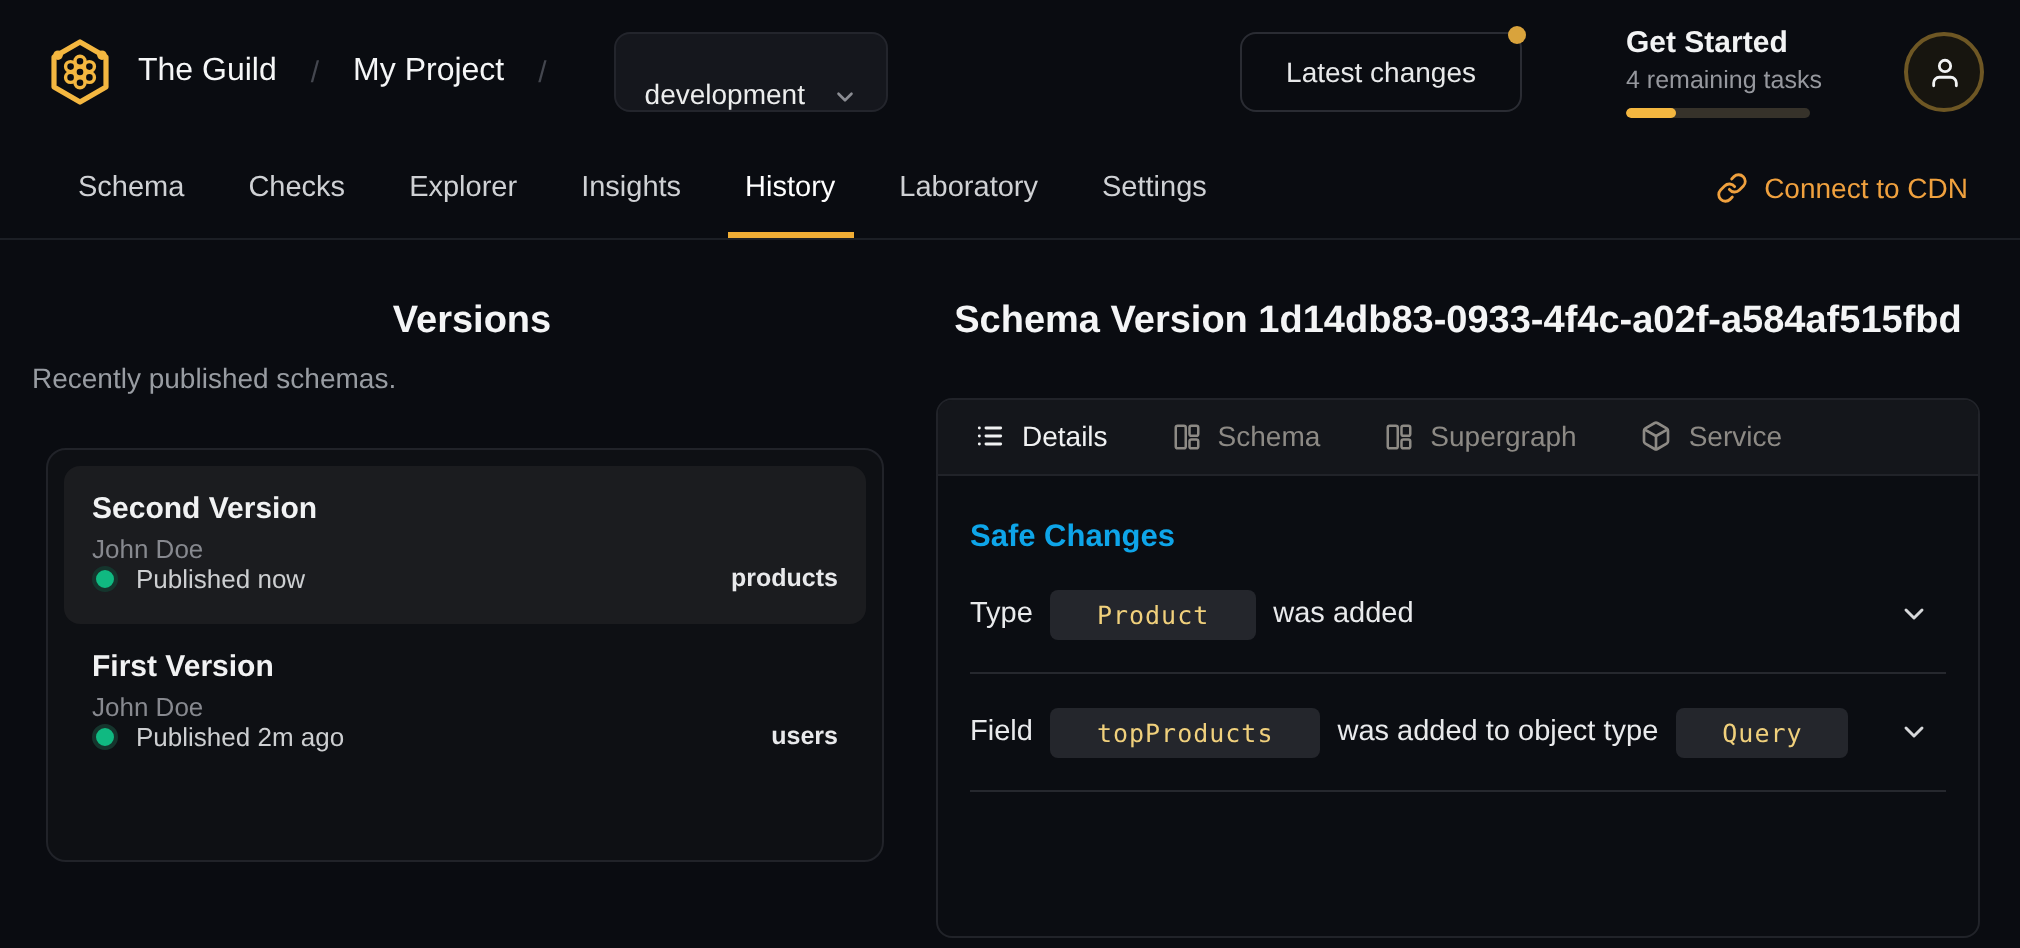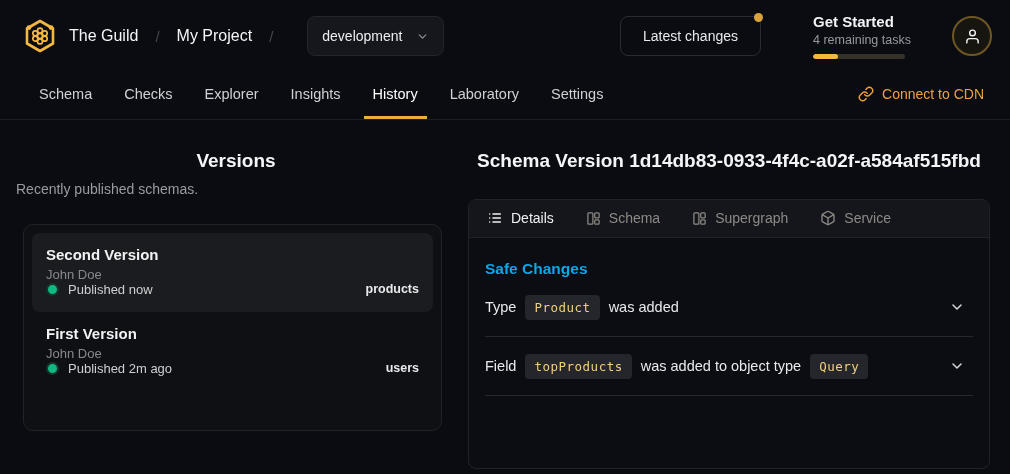--- a/index.html
+++ b/index.html
@@ -12,21 +12,21 @@
     -webkit-font-smoothing:antialiased;
   }
   svg { display:block; }
 
   
   .header { height:68px; display:flex; align-items:center; padding:4px 18px 0 24px; }
   .logo { width:32px; height:34px; margin-right:13px; }
   .crumb { font-size:16px; font-weight:500; color:#f5f6f7; white-space:nowrap; }
   .crumb-sep { color:#44474f; font-size:15px; margin:0 17px; }
   .target-select {
-    display:flex; align-items:center; gap:14px;
+    display:flex; align-items:flex-end; gap:14px;
     background:#15171d; border:1px solid #23252c; border-radius:8px;
     height:40px; padding:0 14px; margin-left:17px;
     color:#eceded; font-size:14px; cursor:pointer;
   }
   .target-select .chev { color:#8b8d93; }
   .latest-changes {
     position:relative; margin-left:auto;
     height:40px; padding:0 22px;
     background:transparent; border:1px solid #2a2c33; border-radius:8px;
     color:#e8e9ea; font-size:14px; font-family:inherit; cursor:pointer;
@@ -104,21 +104,21 @@
   .safe-title { font-size:15.5px; font-weight:700; color:#0ea5e9; margin-top:22px; }
   .change-row {
     display:flex; align-items:center; gap:9px;
     padding:17px 0 16px; border-bottom:1px solid #26282e;
     font-size:14.5px; color:#e9eaec;
   }
   .change-row:first-of-type { margin-top:7px; }
   .code-badge {
     font-family:"DejaVu Sans Mono","Liberation Mono",monospace;
     font-size:12.5px; letter-spacing:0.5px; color:#f0d07c;
-    background:#24262c; border-radius:4px; padding:5px 9px;
+    background:#24262c; border-radius:4px; padding:5px 23px;
   }
   .row-chev { margin-left:auto; margin-right:8px; color:#d7d8da; cursor:pointer; }
 </style>
 </head>
 <body>
 
 <div class="header">
   <svg class="logo" viewBox="0 0 32 34" fill="none" stroke="#f4b740">
     <path d="M16 2 L29 9.5 L29 24.5 L16 32 L3 24.5 L3 9.5 Z" stroke-width="2.6" stroke-linejoin="round"></path>
     <circle cx="5" cy="8.6" r="2.4" fill="#f4b740" stroke="none"></circle>

